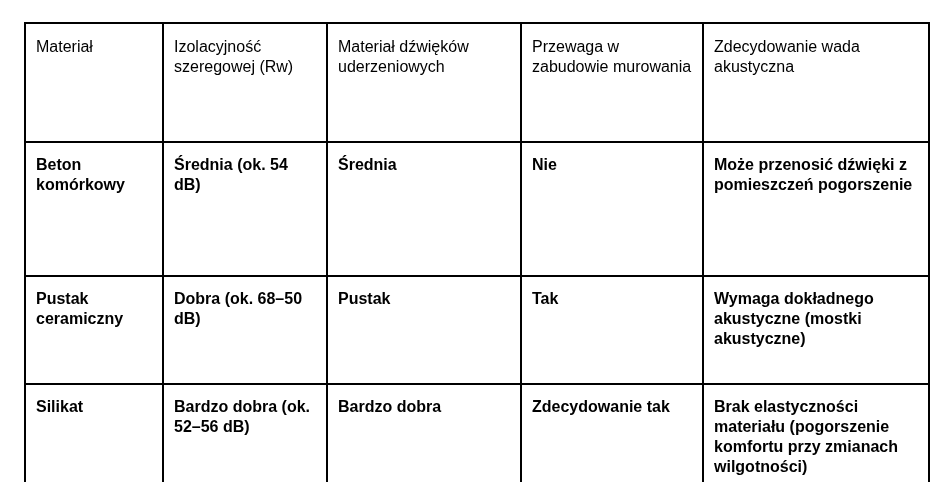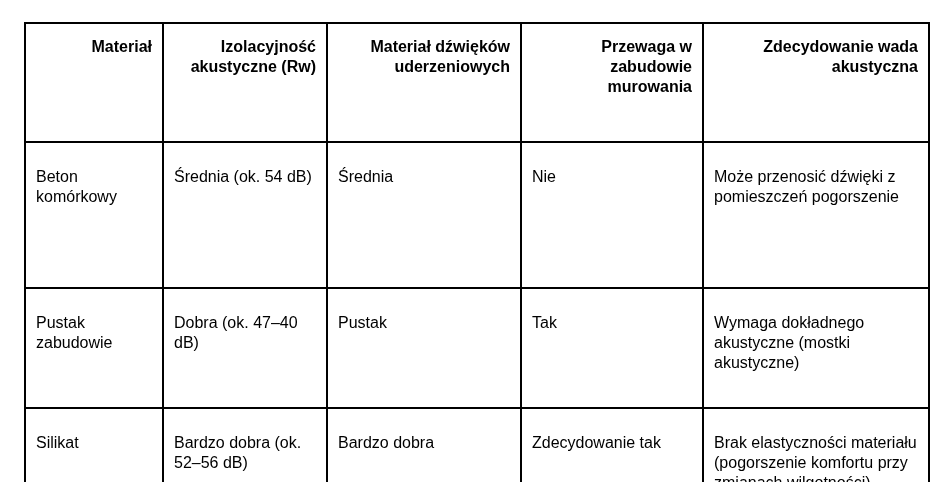--- a/index.html
+++ b/index.html
@@ -25,28 +25,29 @@
     }
     table.doc-table th,
     table.doc-table td {
       border: 2.5px solid #000000;
       vertical-align: top;
       font-size: 16px;
       line-height: 20px;
       padding: 0;
     }
     table.doc-table th {
-      font-weight: bold;
-      text-align: right;
+      font-weight: normal;
+      text-align: left;
       height: 104px;
       padding: 13px 10px 0 10px;
     }
     table.doc-table td {
       text-align: left;
-      padding: 24px 10px 0 10px;
+      padding: 12px 10px 0 10px;
+      font-weight: bold;
     }
     tr.row-1 td { height: 120px; }
     tr.row-2 td { height: 94px; }
     tr.row-3 td { height: 94px; }
     col.c1 { width: 138px; }
     col.c2 { width: 164px; }
     col.c3 { width: 194px; }
     col.c4 { width: 182px; }
     col.c5 { width: 226px; }
   </style>
@@ -57,37 +58,37 @@
   <colgroup>
     <col class="c1">
       <col class="c2">
       <col class="c3">
       <col class="c4">
       <col class="c5">
   </colgroup>
   <thead>
     <tr>
       <th>Materiał</th>
-      <th>Izolacyjność akustyczne (Rw)</th>
+      <th>Izolacyjność szeregowej (Rw)</th>
       <th>Materiał dźwięków uderzeniowych</th>
       <th>Przewaga w zabudowie murowania</th>
       <th>Zdecydowanie wada akustyczna</th>
     </tr>
   </thead>
   <tbody>
     <tr class="row-1">
       <td>Beton komórkowy</td>
       <td>Średnia (ok. 54 dB)</td>
       <td>Średnia</td>
       <td>Nie</td>
       <td>Może przenosić dźwięki z pomieszczeń pogorszenie</td>
     </tr>
     <tr class="row-2">
-      <td>Pustak zabudowie</td>
-      <td>Dobra (ok. 47–40 dB)</td>
+      <td>Pustak ceramiczny</td>
+      <td>Dobra (ok. 68–50 dB)</td>
       <td>Pustak</td>
       <td>Tak</td>
       <td>Wymaga dokładnego akustyczne (mostki akustyczne)</td>
     </tr>
     <tr class="row-3">
       <td>Silikat</td>
       <td>Bardzo dobra (ok. 52–56 dB)</td>
       <td>Bardzo dobra</td>
       <td>Zdecydowanie tak</td>
       <td>Brak elastyczności materiału (pogorszenie komfortu przy zmianach wilgotności)</td>

